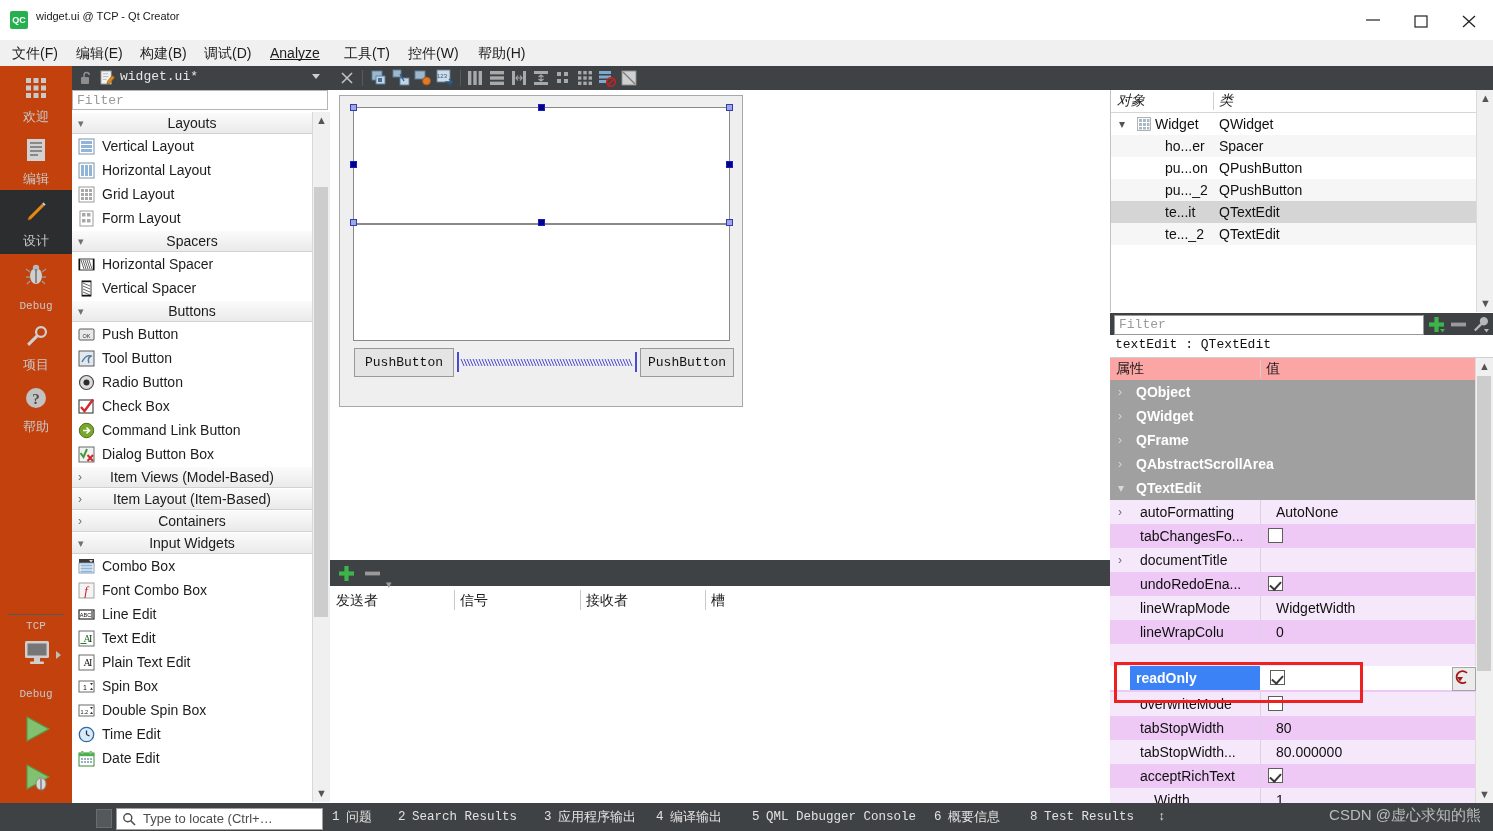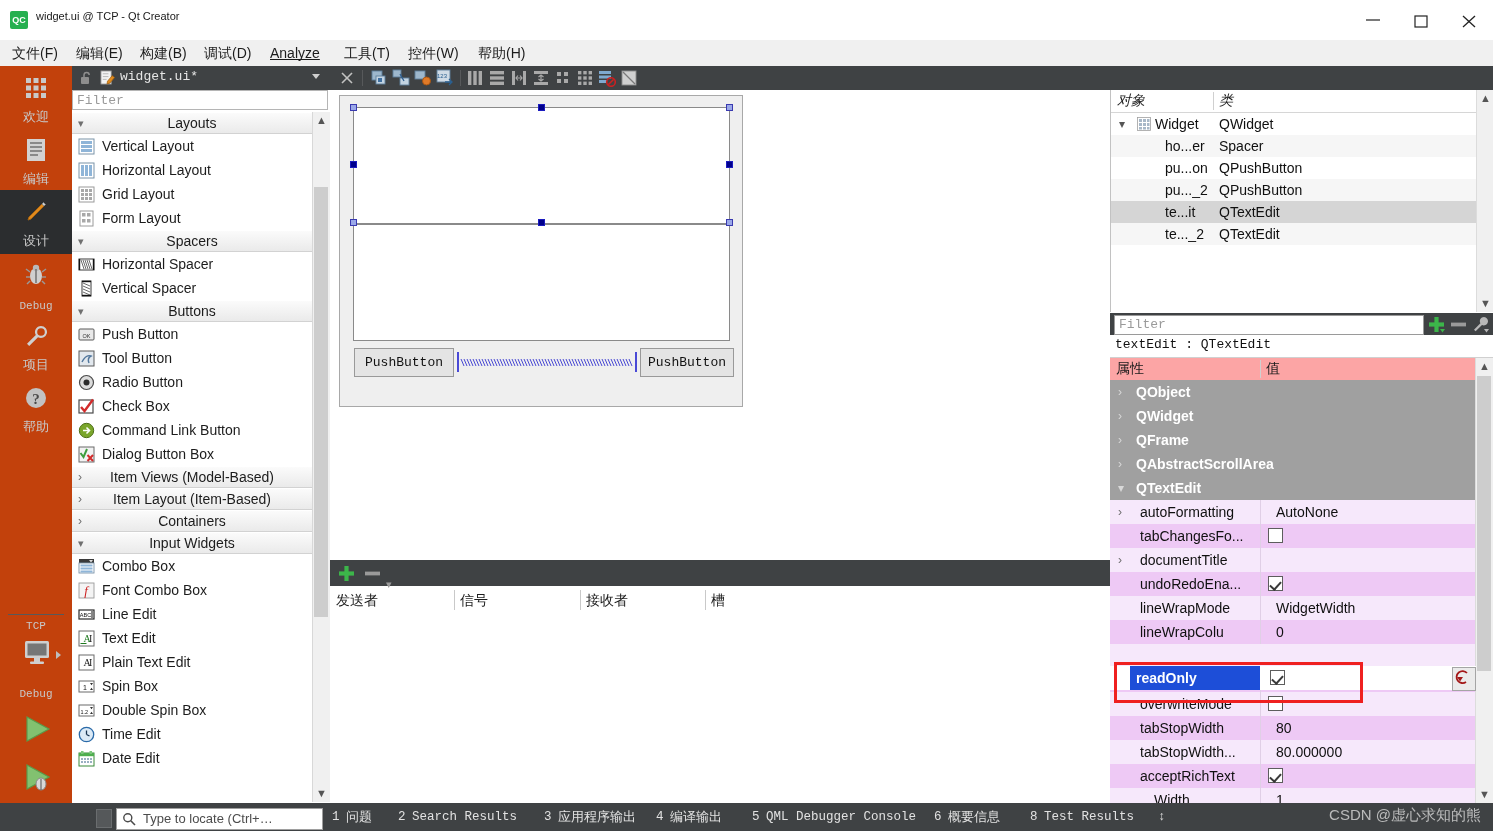--- a/index.html
+++ b/index.html
@@ -132,21 +132,21 @@
   .pe-row.even{background:#eec9f5;}
   .pe-row .vsepr{position:absolute;left:150px;top:0;width:1px;height:24px;background:#e0cfe6;}
   .cbx{position:absolute;left:158px;top:4px;width:15px;height:15px;background:#fff;border:1px solid #5d5d5d;box-sizing:border-box;}
   .cbx.on:after{content:"";position:absolute;left:3px;top:2px;width:5px;height:9px;
     border:solid #3a3a3a;border-width:0 2px 2px 0;transform:rotate(42deg);}
   .pe-scroll{position:absolute;right:0;top:0;width:17px;height:445px;background:#f0f0f0;border-left:1px solid #dcdcdc;}
   .pe-scroll .sb{position:absolute;left:0;width:17px;height:17px;text-align:center;line-height:17px;font-size:11px;color:#555;}
   .pe-scroll .thumb{position:absolute;left:1px;top:18px;width:14px;height:295px;background:#cdcdcd;}
 
   .ro-row{position:absolute;left:0;top:308px;width:366px;height:24px;background:#fff;z-index:6;}
-  .ro-row .sel{position:absolute;left:20px;top:0;width:130px;height:24px;background:#1d4ed8;}
+  .ro-row .sel{position:absolute;left:20px;top:0;width:130px;height:24px;background:#3b82f6;}
   .ro-row .sel span{position:absolute;left:6px;top:0;line-height:24px;font-size:14px;font-weight:bold;color:#fff;}
   .ro-row .revert{position:absolute;left:342px;top:1px;width:22px;height:22px;background:#ebebeb;border:1px solid #a5a5a5;}
   .redbox{position:absolute;left:1-px;z-index:8;border:3px solid #ef2020;pointer-events:none;}
 
   
   .statusbar{position:absolute;left:0;top:803px;width:1493px;height:28px;background:#3f4244;}
   .sb-toggle{position:absolute;left:96px;top:6px;width:14px;height:17px;background:#55585a;border:1px solid #6a6d6f;}
   .sb-locate{position:absolute;left:116px;top:5px;width:205px;height:20px;background:#fff;border:1px solid #9e9e9e;}
   .sb-locate .txt{position:absolute;left:26px;top:0;line-height:20px;font-size:13px;color:#4c4c4c;}
   .sb-item{position:absolute;top:5px;height:18px;line-height:18px;font-family:"Liberation Mono",monospace;font-size:12.5px;color:#e2e2e2;cursor:default;}

